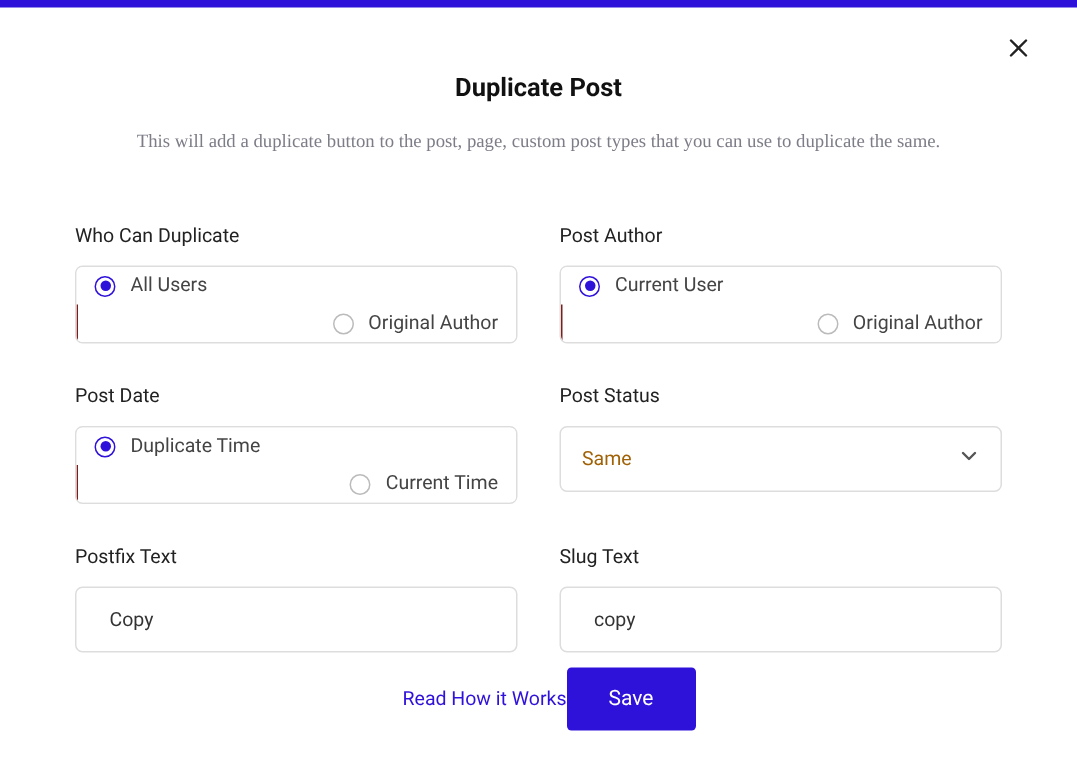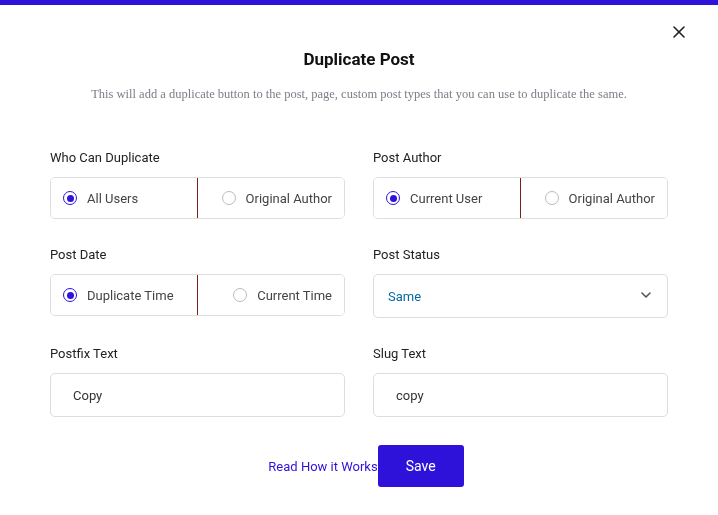--- a/index.html
+++ b/index.html
@@ -53,21 +53,22 @@
   .group-label {
     font-size: 13px;
     color: #222;
     margin-bottom: 12px;
   }
   .radio-row {
     display: flex;
     border: 1px solid #ddd;
     border-radius: 5px;
     overflow: hidden;
-    height: 42px;
+    height: 52px;
+    flex-direction: column;
   }
   .radio-cell {
     flex: 1;
     display: flex;
     align-items: center;
     padding: 0 12px;
     font-size: 13px;
     color: #444;
     cursor: pointer;
     background: #fff;
@@ -99,21 +100,21 @@
   }
   .select-box {
     height: 44px;
     border: 1px solid #ddd;
     border-radius: 5px;
     display: flex;
     align-items: center;
     justify-content: space-between;
     padding: 0 14px;
     font-size: 13px;
-    color: #0369a1;
+    color: #a16207;
     cursor: pointer;
     background: #fff;
   }
   .chevron svg { width: 14px; height: 14px; }
   .text-input {
     height: 44px;
     width: 100%;
     border: 1px solid #ddd;
     border-radius: 5px;
     padding: 0 22px;

